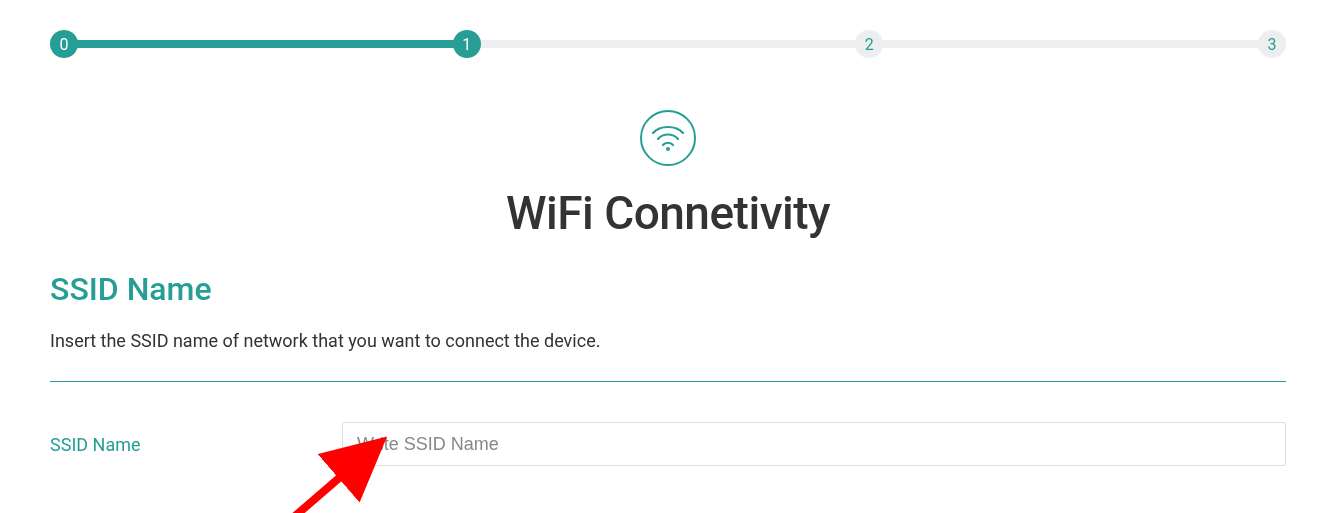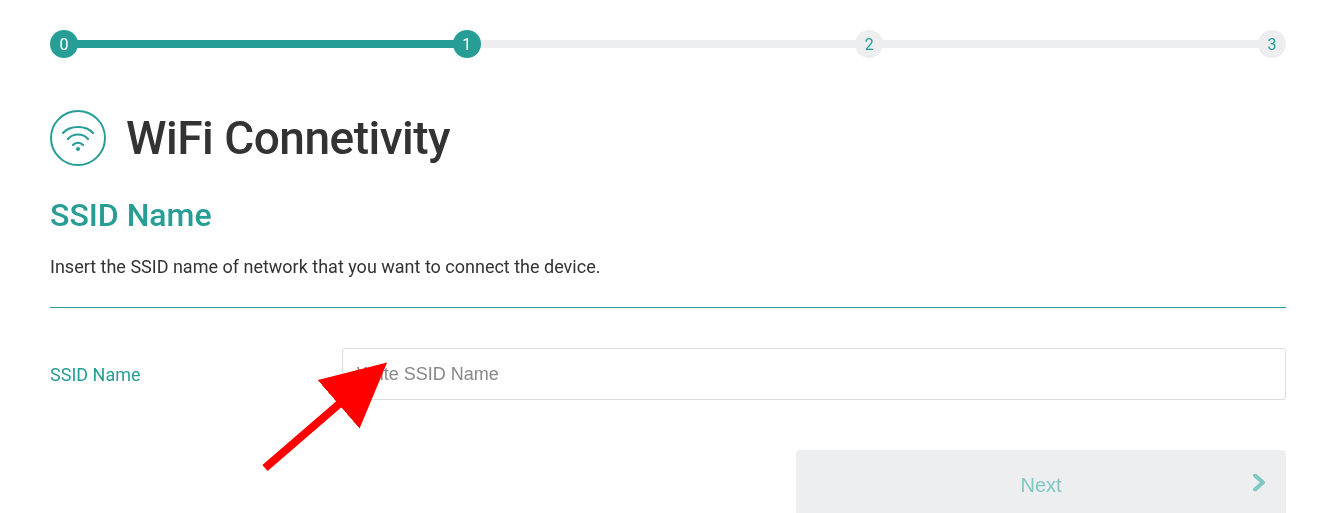--- a/index.html
+++ b/index.html
@@ -52,20 +52,21 @@
     .step.pending {
       background: #eceeef;
       color: #269e96;
     }
     
     .page-header {
       display: flex;
       align-items: center;
       gap: 20px;
       margin-bottom: 30px;
+      flex-direction: column;
     }
     .wifi-icon-wrap {
       width: 56px;
       height: 56px;
       border: 2px solid #269e96;
       border-radius: 50%;
       display: flex;
       align-items: center;
       justify-content: center;
     }
@@ -100,21 +101,21 @@
       align-items: center;
       margin-bottom: 50px;
     }
     .form-label {
       width: 292px;
       color: #269e96;
       font-size: 18px;
     }
     .form-input {
       flex: 1;
-      height: 52px;
+      height: 44px;
       border: 1px solid #ddd;
       border-radius: 3px;
       padding: 0 14px;
       font-size: 18px;
       color: #333;
       outline: none;
     }
     .form-input::placeholder { color: #888; }
     
     .btn-row {

